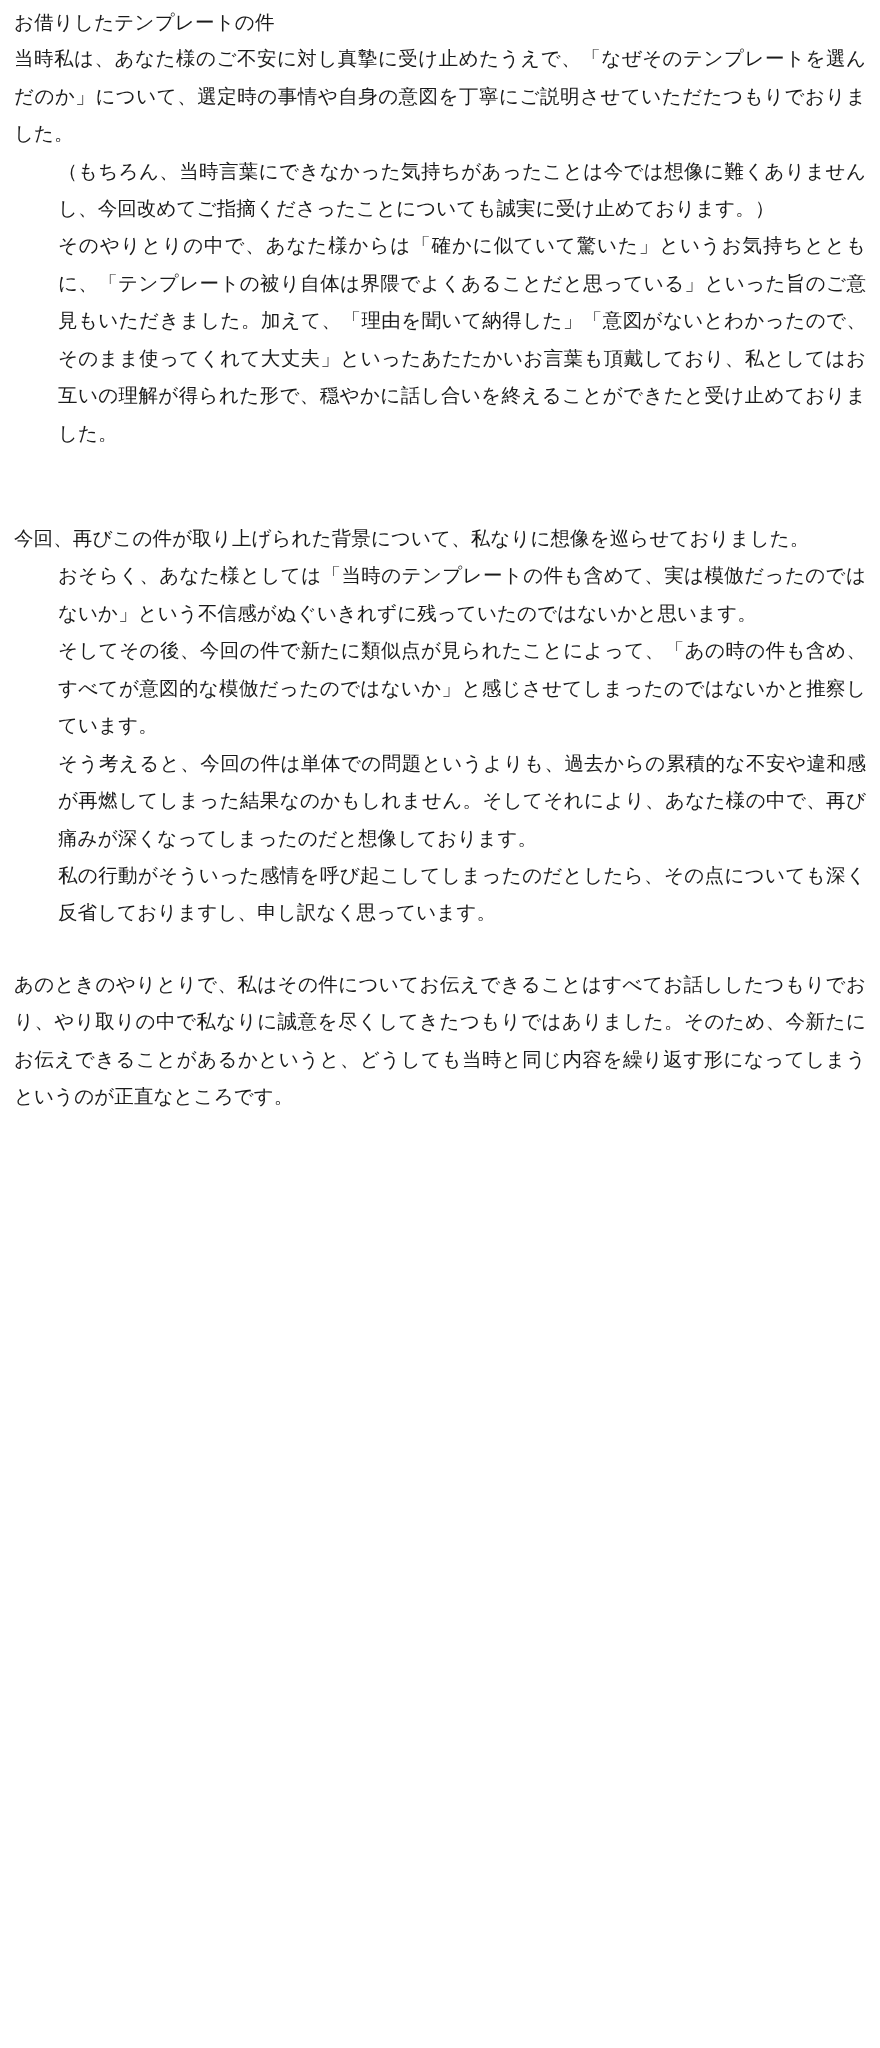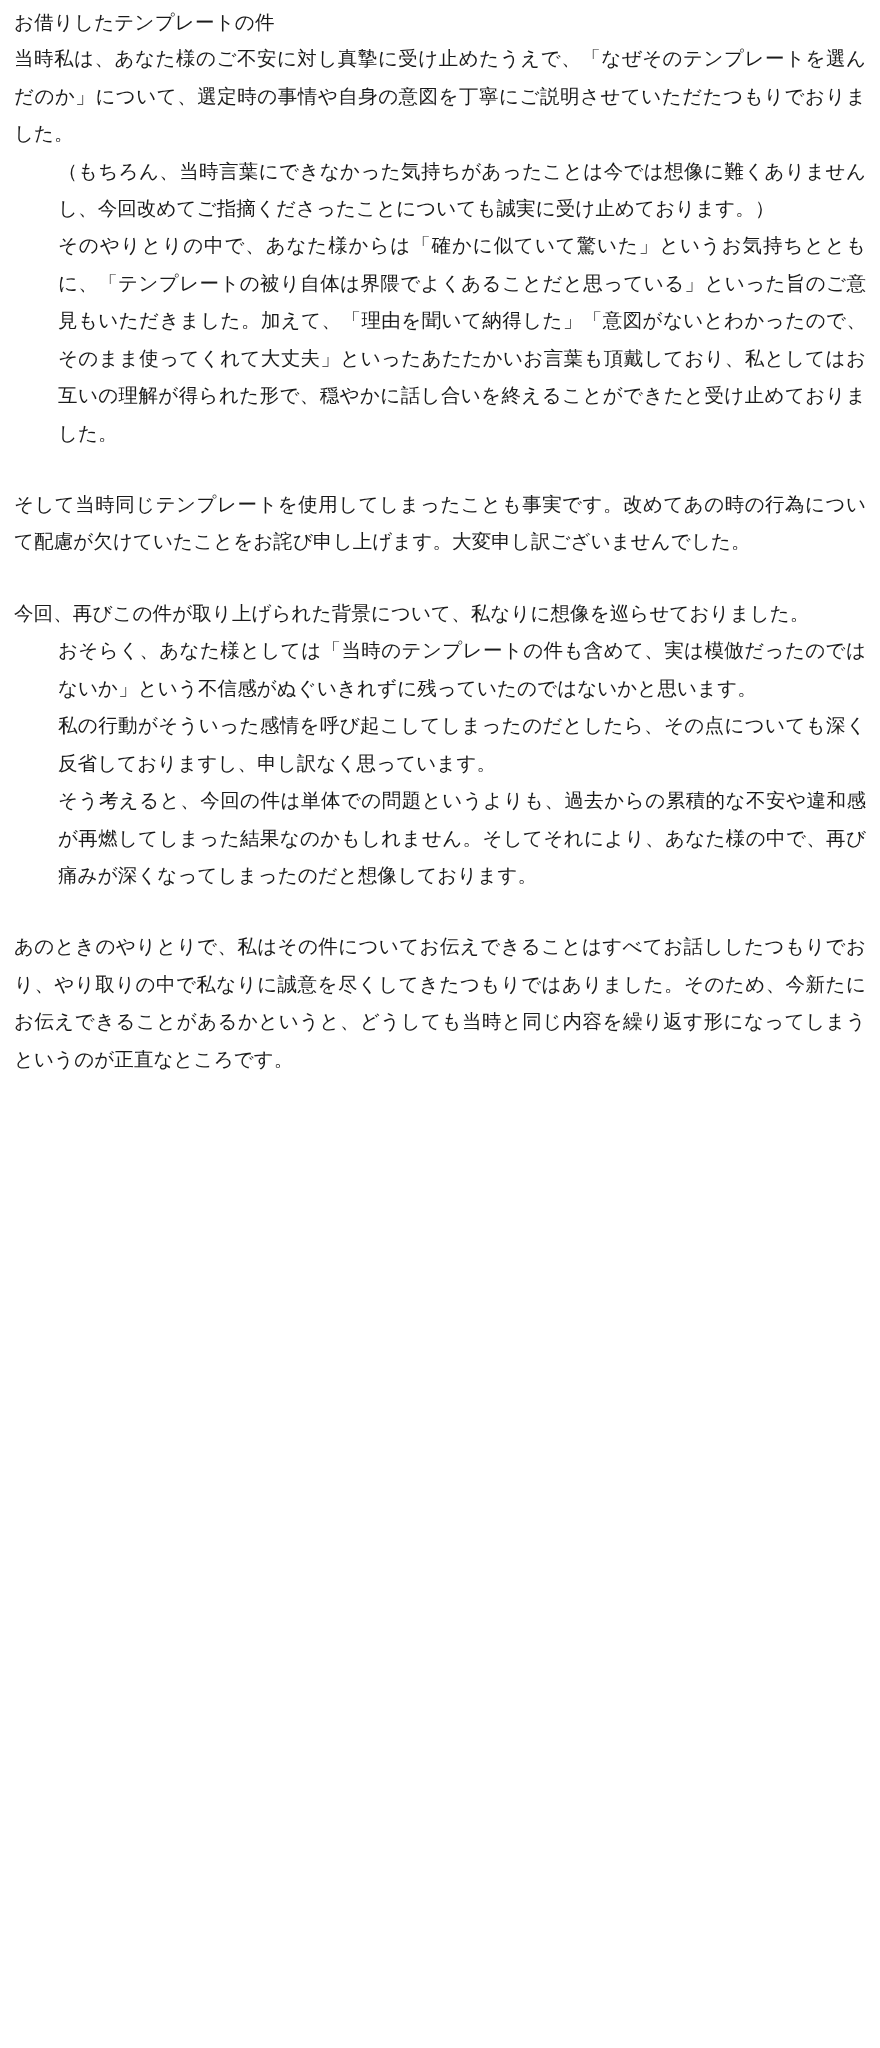--- a/index.html
+++ b/index.html
@@ -47,22 +47,22 @@
 </head>
 <body>
 
 <div class="page">
   <h1 class="doc-title">お借りしたテンプレートの件</h1>
   <div class="body">
     <p class="para">当時私は、あなた様のご不安に対し真摯に受け止めたうえで、「なぜそのテンプレートを選んだのか」について、選定時の事情や自身の意図を丁寧にご説明させていただたつもりでおりました。</p>
     <p class="para">（もちろん、当時言葉にできなかった気持ちがあったことは今では想像に難くありませんし、今回改めてご指摘くださったことについても誠実に受け止めております。）</p>
     <p class="para">そのやりとりの中で、あなた様からは「確かに似ていて驚いた」というお気持ちとともに、「テンプレートの被り自体は界隈でよくあることだと思っている」といった旨のご意見もいただきました。加えて、「理由を聞いて納得した」「意図がないとわかったので、そのまま使ってくれて大丈夫」といったあたたかいお言葉も頂戴しており、私としてはお互いの理解が得られた形で、穏やかに話し合いを終えることができたと受け止めておりました。</p>
     <div class="spacer"></div>
-    <p class="para">そして当時同じテンプレートを使用してしまったことも事実です。改めてあの時の行為について配慮が欠けていたことをお詫び申し上げます。大変申し訳ございませんでした。</p>
     <div class="spacer"></div>
     <p class="para">今回、再びこの件が取り上げられた背景について、私なりに想像を巡らせておりました。</p>
     <p class="para">おそらく、あなた様としては「当時のテンプレートの件も含めて、実は模倣だったのではないか」という不信感がぬぐいきれずに残っていたのではないかと思います。</p>
+    <p class="para">そしてその後、今回の件で新たに類似点が見られたことによって、「あの時の件も含め、すべてが意図的な模倣だったのではないか」と感じさせてしまったのではないかと推察しています。</p>
+    <p class="para">そう考えると、今回の件は単体での問題というよりも、過去からの累積的な不安や違和感が再燃してしまった結果なのかもしれません。そしてそれにより、あなた様の中で、再び痛みが深くなってしまったのだと想像しております。</p>
     <p class="para">私の行動がそういった感情を呼び起こしてしまったのだとしたら、その点についても深く反省しておりますし、申し訳なく思っています。</p>
-    <p class="para">そう考えると、今回の件は単体での問題というよりも、過去からの累積的な不安や違和感が再燃してしまった結果なのかもしれません。そしてそれにより、あなた様の中で、再び痛みが深くなってしまったのだと想像しております。</p>
     <div class="spacer"></div>
     <p class="para">あのときのやりとりで、私はその件についてお伝えできることはすべてお話ししたつもりでおり、やり取りの中で私なりに誠意を尽くしてきたつもりではありました。そのため、今新たにお伝えできることがあるかというと、どうしても当時と同じ内容を繰り返す形になってしまうというのが正直なところです。</p>
   </div>
 </div>
 
 </body></html>

